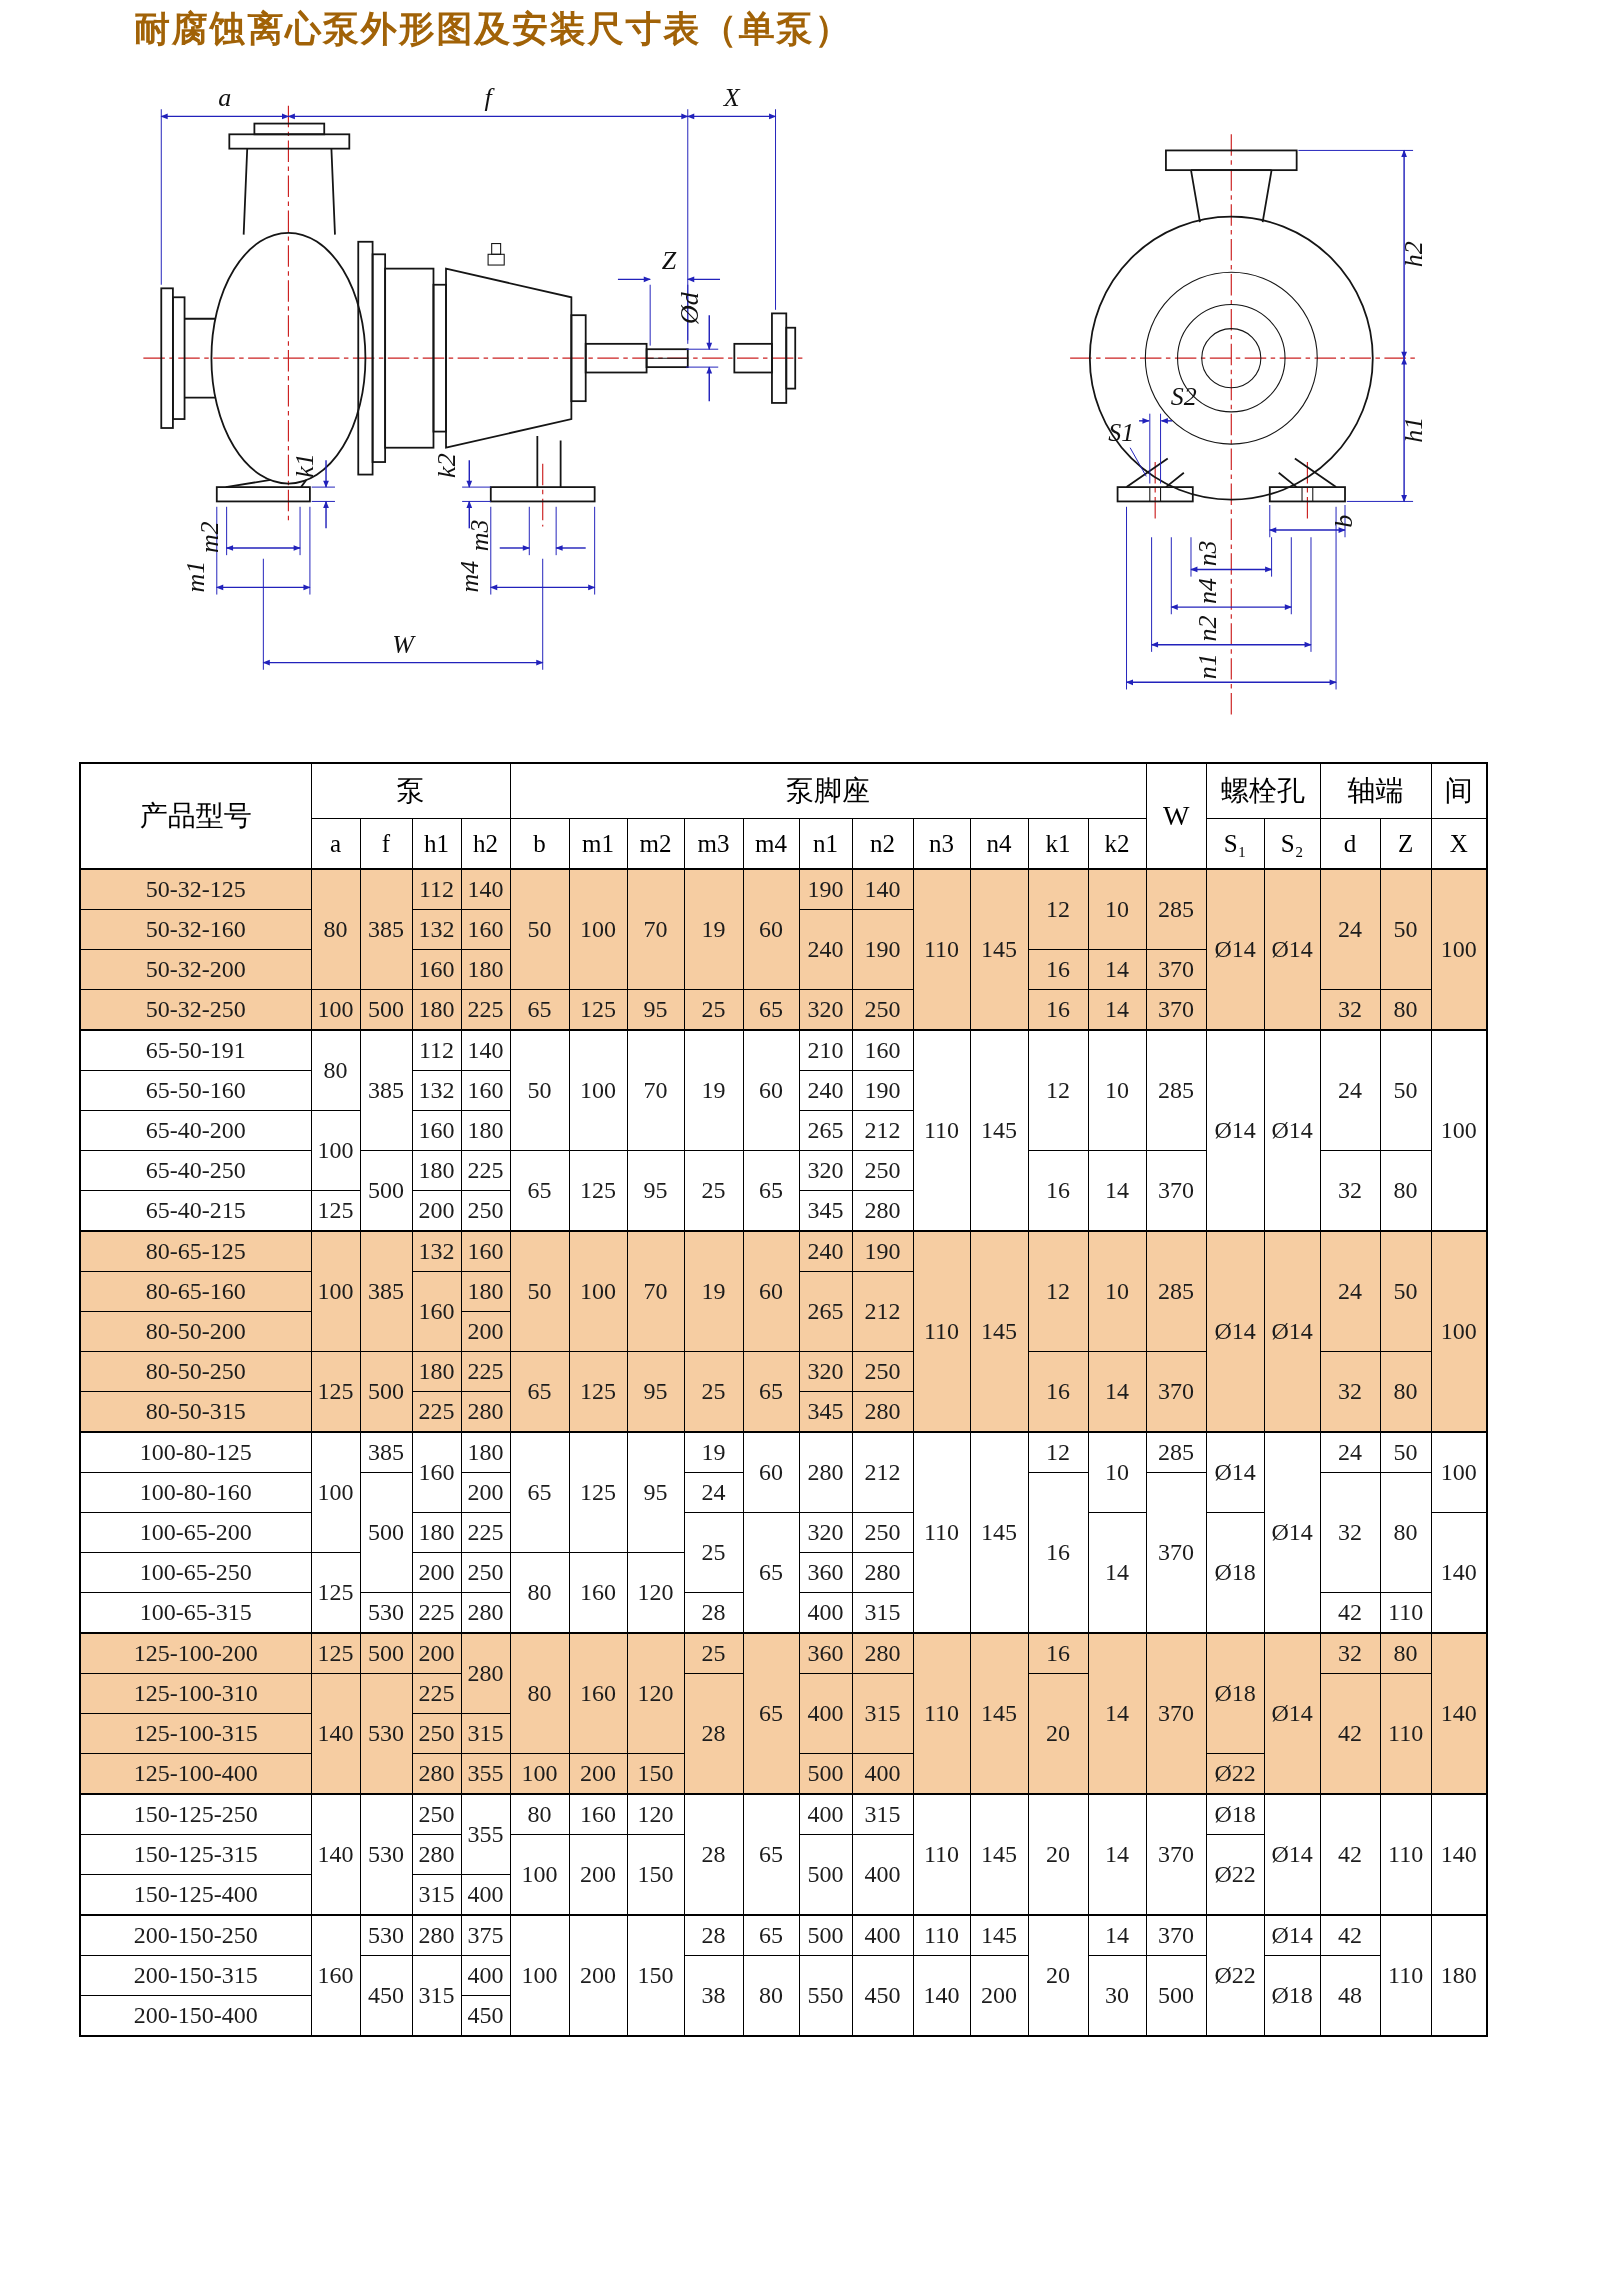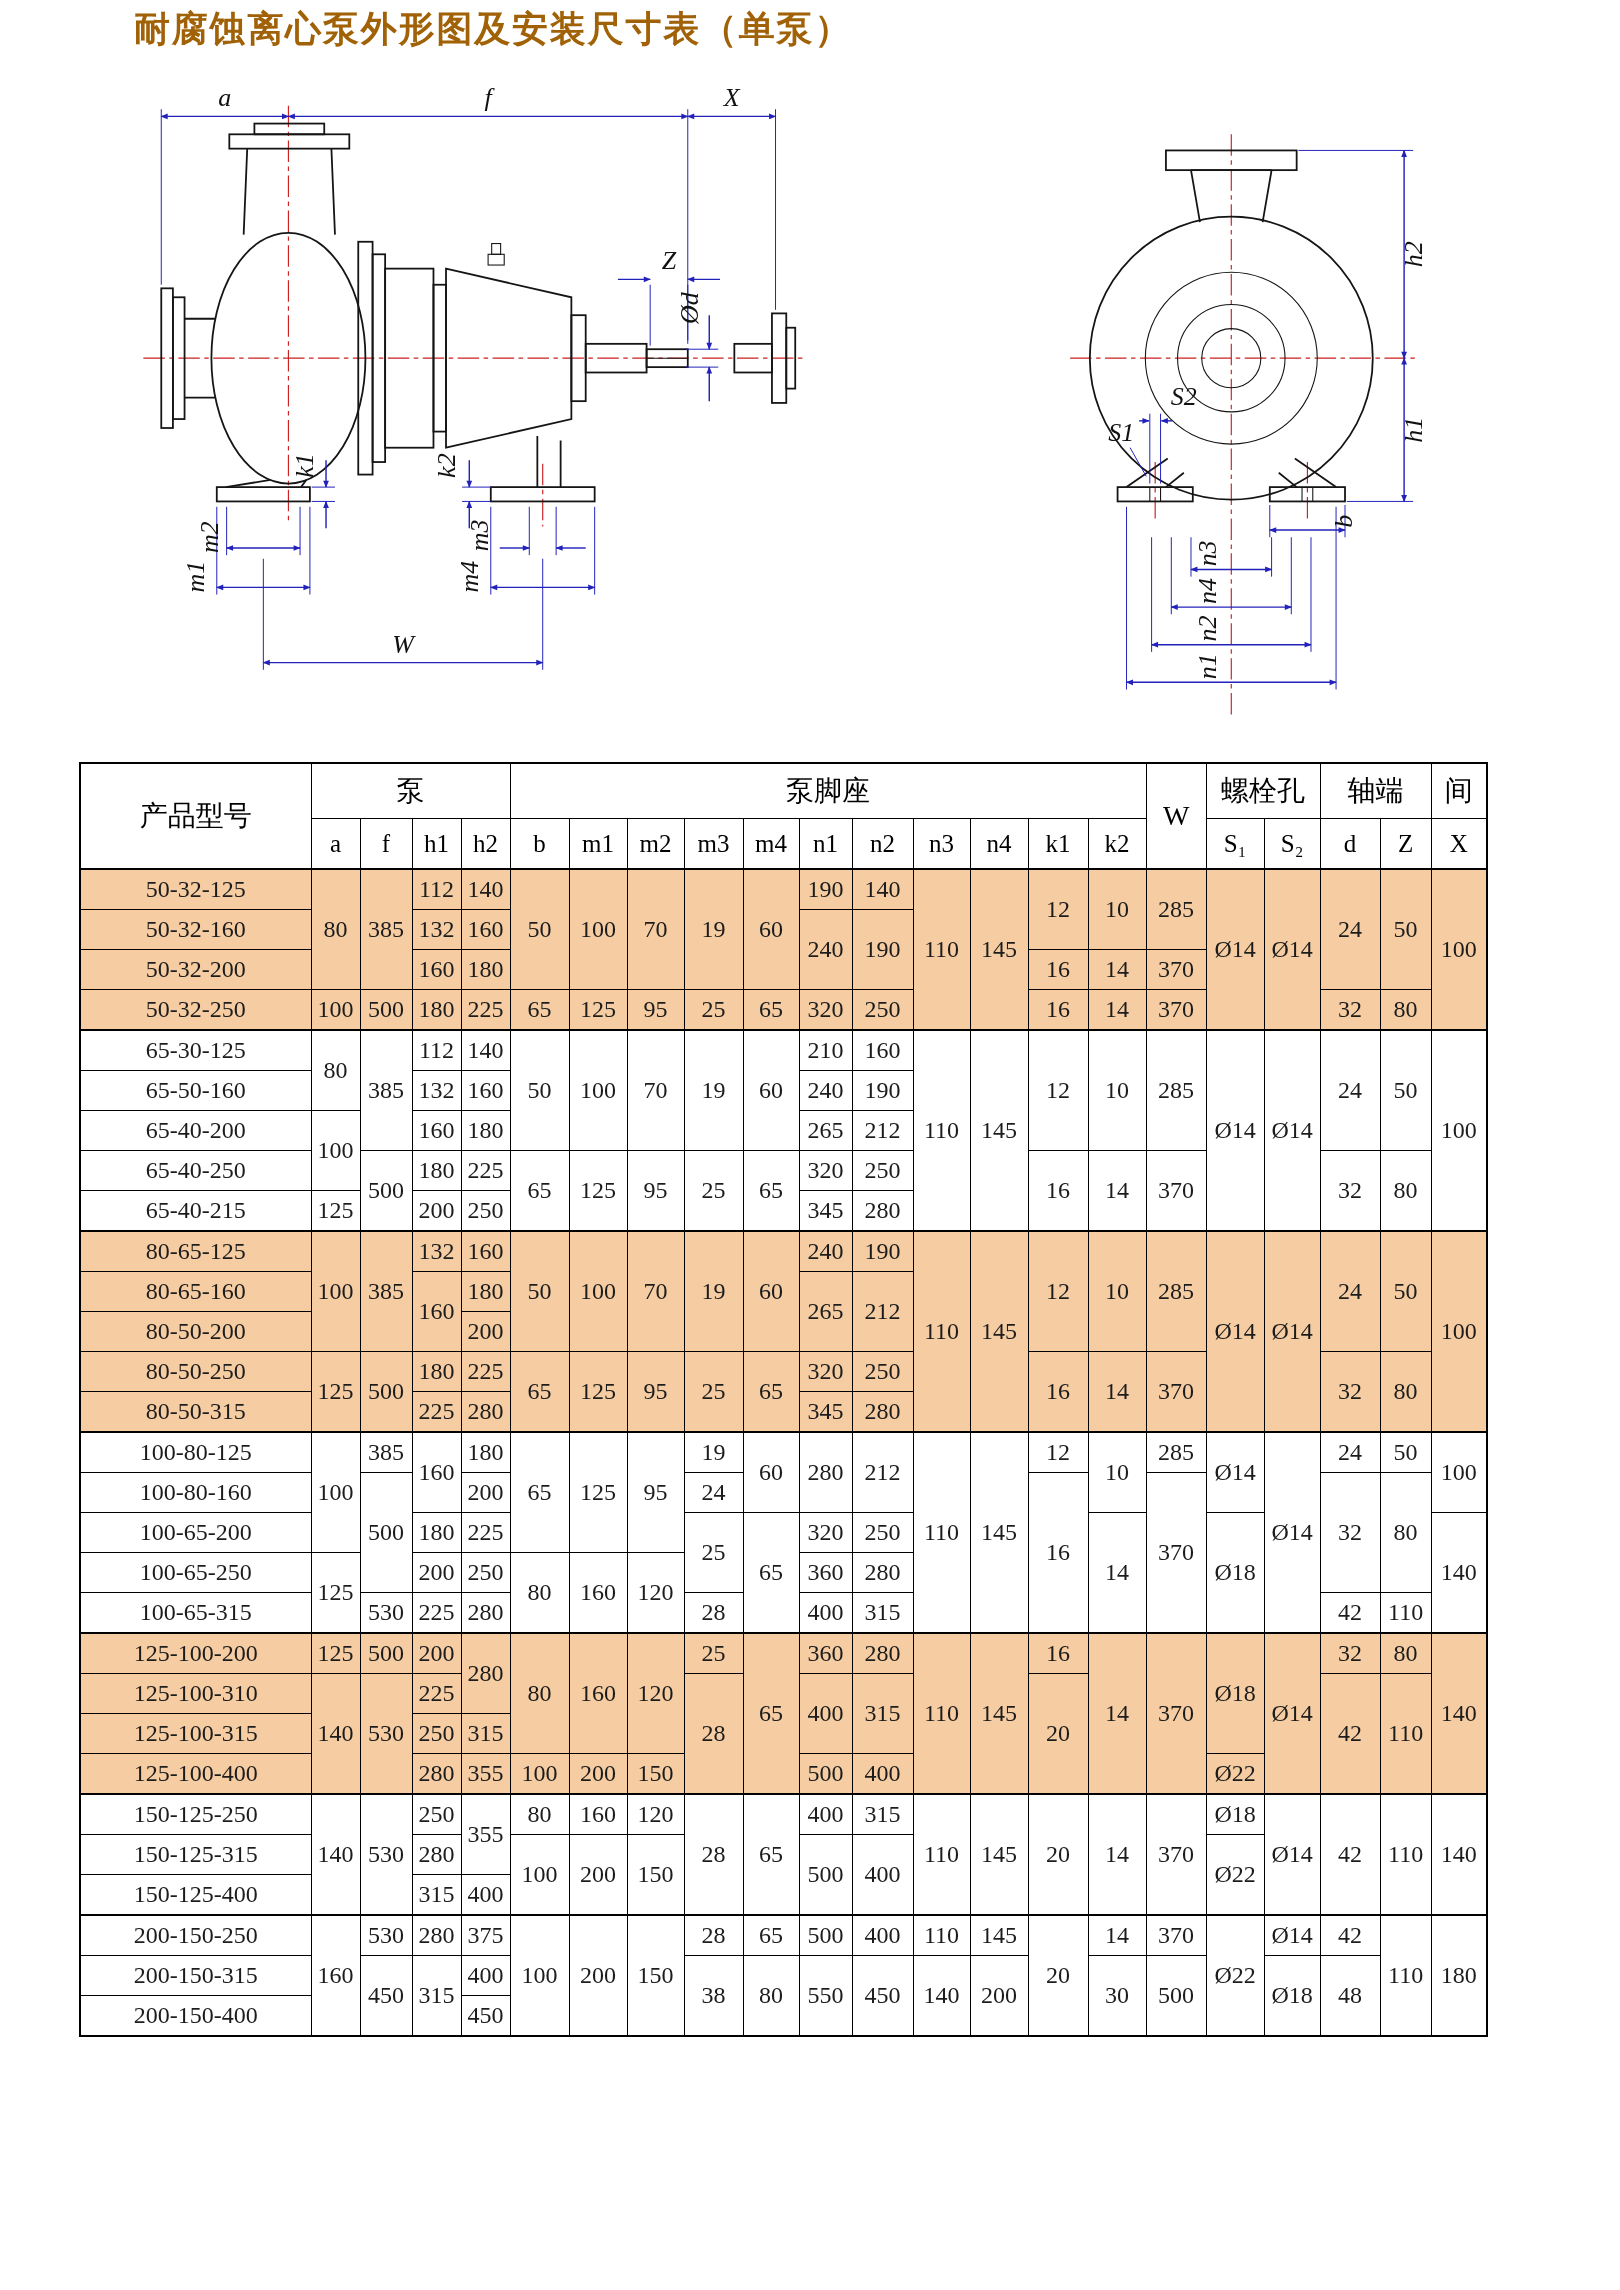--- a/index.html
+++ b/index.html
@@ -280,21 +280,21 @@
           <td>65</td>
           <td>320</td>
           <td>250</td>
           <td>16</td>
           <td>14</td>
           <td>370</td>
           <td>32</td>
           <td>80</td>
         </tr>
         <tr class="gs">
-          <td>65-30-125</td>
+          <td>65-50-191</td>
           <td rowspan="2">80</td>
           <td rowspan="3">385</td>
           <td>112</td>
           <td>140</td>
           <td rowspan="3">50</td>
           <td rowspan="3">100</td>
           <td rowspan="3">70</td>
           <td rowspan="3">19</td>
           <td rowspan="3">60</td>
           <td>210</td>

